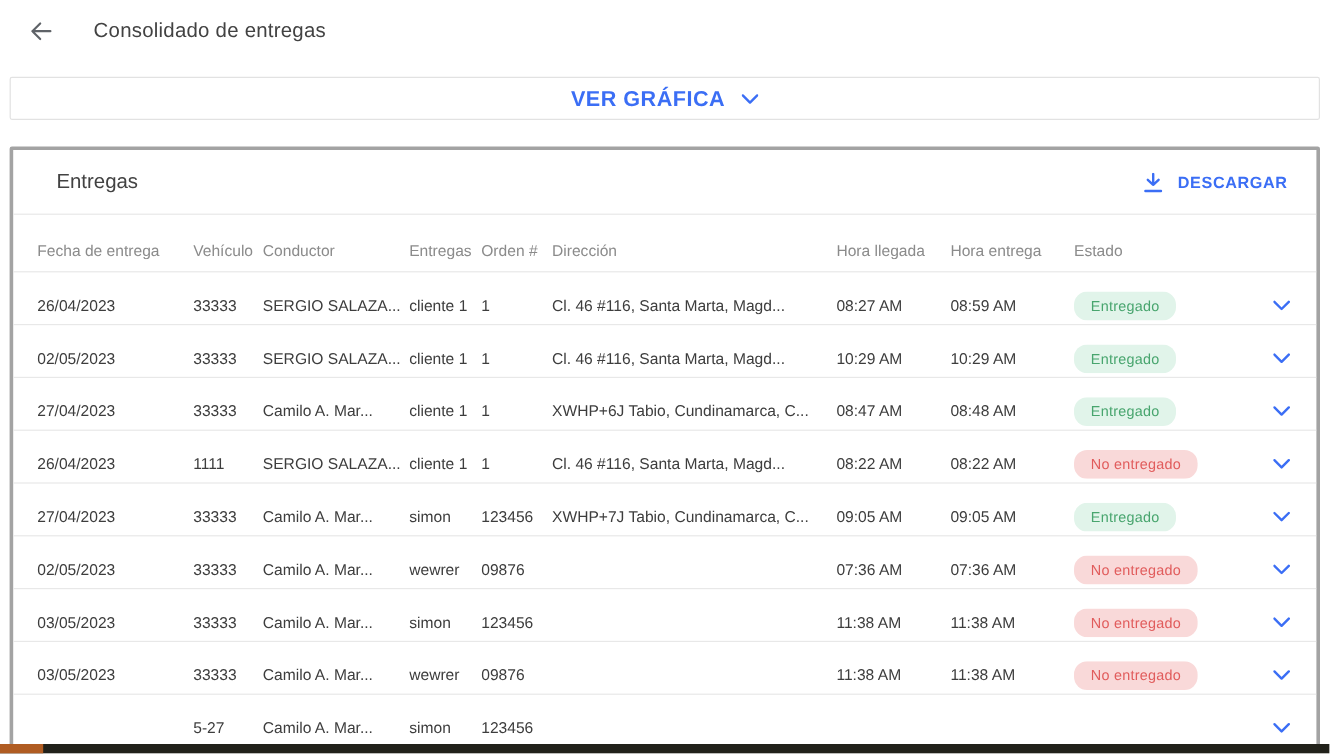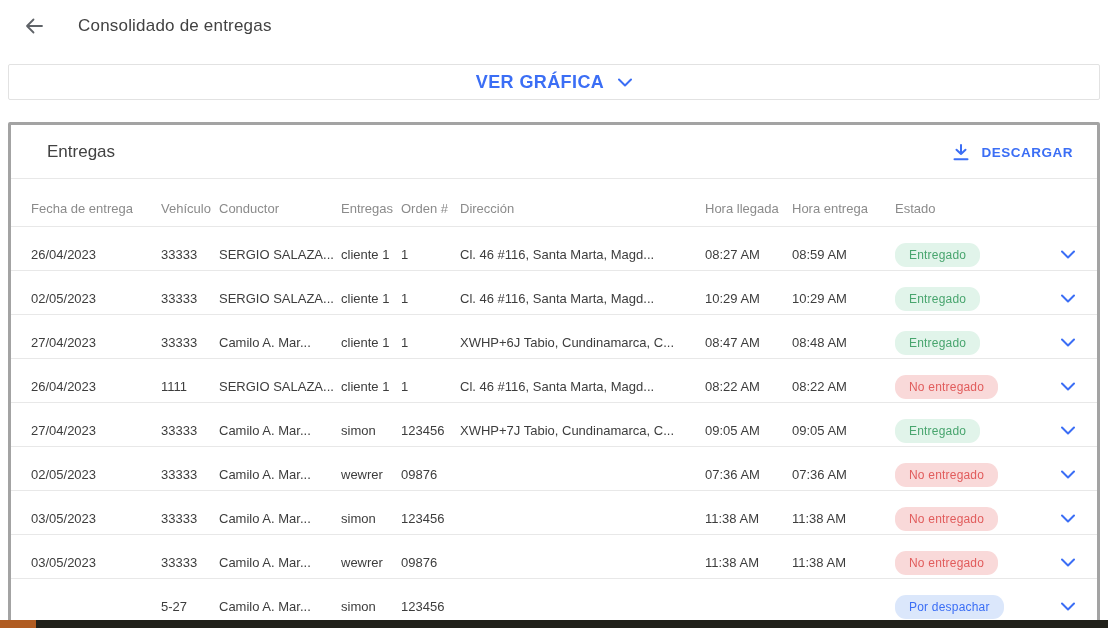--- a/index.html
+++ b/index.html
@@ -61,21 +61,21 @@
   .tbl-header { height:48px; color:#8b8b8b; font-size:13px; }
   .tbl-row { height:44px; font-size:13px; color:#3d3d3d; }
   .col { padding-right:6px; white-space:nowrap; overflow:hidden; }
   .col-fecha    { width:130px; }
   .col-vehiculo { width:58px;  }
   .col-conductor{ width:122px; }
   .col-cliente  { width:60px;  }
   .col-orden    { width:59px;  }
   .col-direccion{ flex:1; min-width:0; }
   .col-llegada  { width:87px;  }
-  .col-entrega  { width:103px; }
+  .col-entrega  { width:103px;margin-left:8px; }
   .col-estado   { width:150px; text-align:left; }
   .col-chevron  { width:52px; text-align:center; }
 
   .badge {
     display:inline-block;
     font-size:12px;
     padding:5px 14px;
     border-radius:11px;
     letter-spacing:.2px;
   }
@@ -305,23 +305,20 @@
 
   <div class="tbl-row">
     <div class="col col-fecha"></div>
     <div class="col col-vehiculo">5-27</div>
     <div class="col col-conductor">Camilo A. Mar...</div>
     <div class="col col-cliente">simon</div>
     <div class="col col-orden">123456</div>
     <div class="col col-direccion"></div>
     <div class="col col-llegada"></div>
     <div class="col col-entrega"></div>
-    <div class="col col-estado">
-      <span class="badge" style="background: rgb(219, 231, 251); color: rgb(59, 110, 245);">Por despachar</span>
-    </div>
     <div class="col col-chevron">
       <button class="chevron-btn">
         <svg width="14" height="9" viewBox="0 0 14 9">
           <path d="M1 1.5 L7 7.5 L13 1.5" stroke="#3b6ef5" stroke-width="2" fill="none" stroke-linecap="round" stroke-linejoin="round"></path>
         </svg>
       </button>
     </div>
   </div>
 </div>
 </div>

